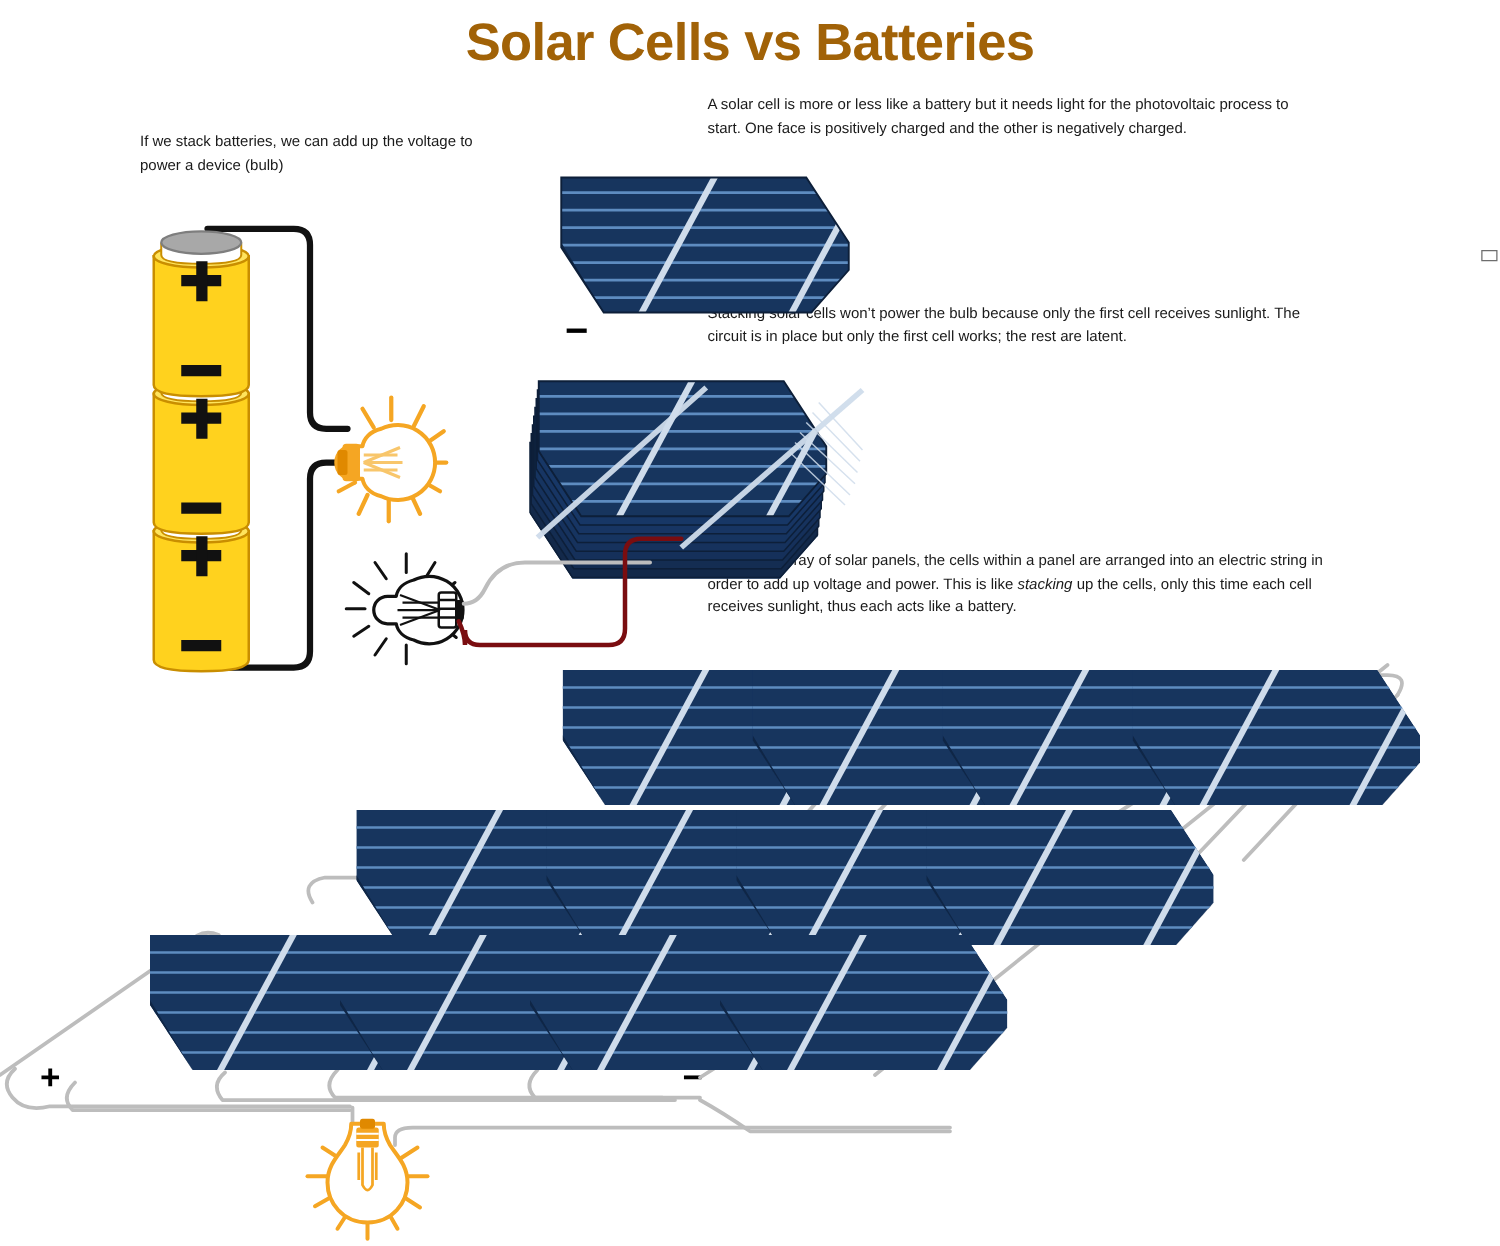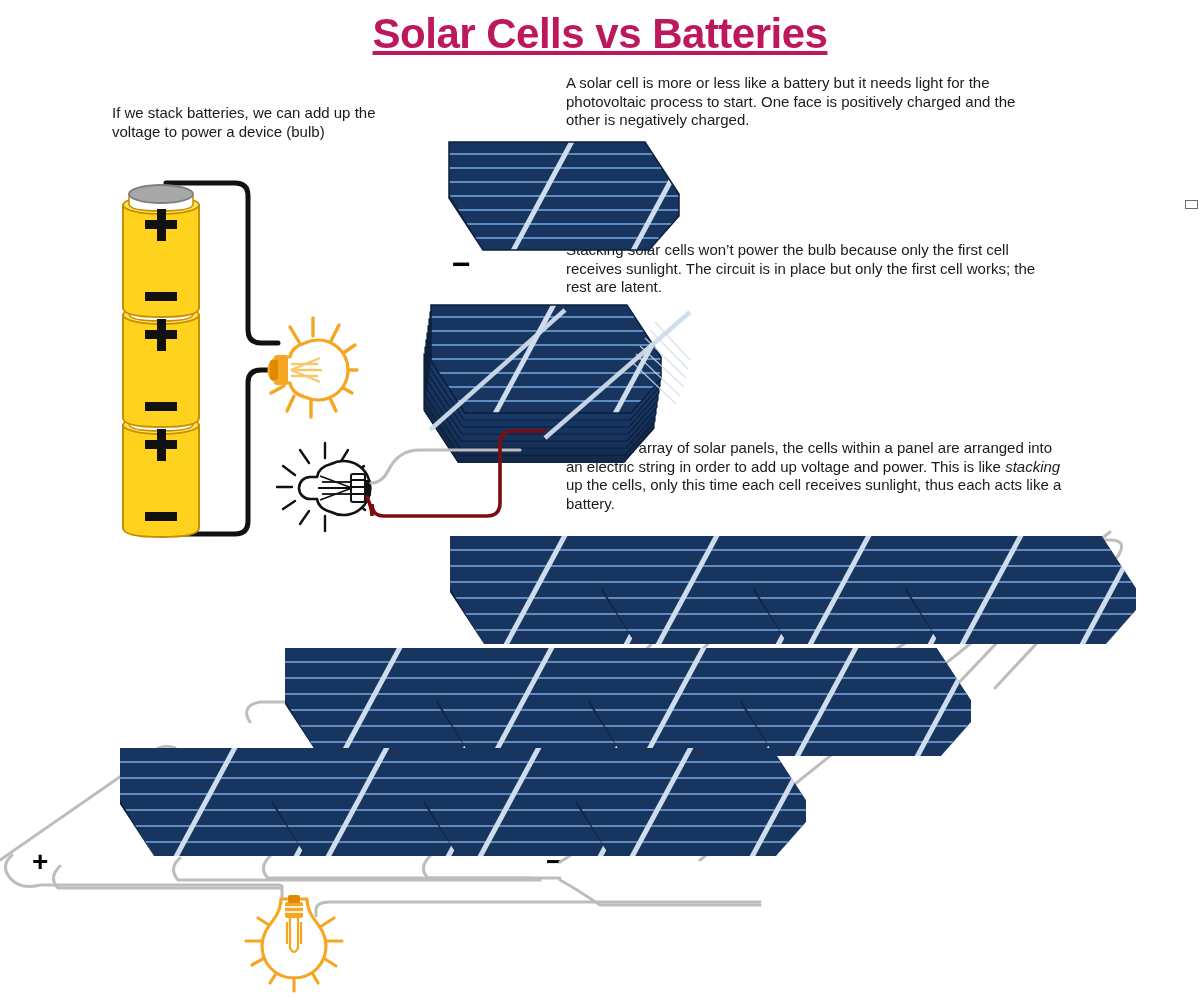--- a/index.html
+++ b/index.html
@@ -3,26 +3,25 @@
 <meta charset="utf-8">
 <title>Solar Cells vs Batteries</title>
 <style>
   html,body{margin:0;padding:0;background:#ffffff;}
   body{width:1200px;height:997px;position:relative;overflow:hidden;
        font-family:"Liberation Sans","DejaVu Sans",sans-serif;color:#111;}
 
   #page-title{
     position:absolute; left:0; top:10px; width:1200px;
     text-align:center; font-size:42px; font-weight:bold; letter-spacing:-0.5px;
-    color:#be185d;
-    text-decoration:underline;
+    color:#a16207;
   }
 
   .para{
-    position:absolute; font-size:15px; line-height:18.6px; color:#1a1a1a;
+    position:absolute; font-size:12px; line-height:18.6px; color:#1a1a1a;
   }
   .para i{}
 
   #txt-batteries{ left:112px; top:104px; width:280px; }
   #txt-solarcell{ left:566px; top:74px;  width:486px; }
   #txt-stacking{ left:566px; top:241px;  width:486px; }
   #txt-array{    left:566px; top:439px;  width:498px; }
 
   .svg-layer{position:absolute;left:0;top:0;width:1200px;height:997px;}
 

